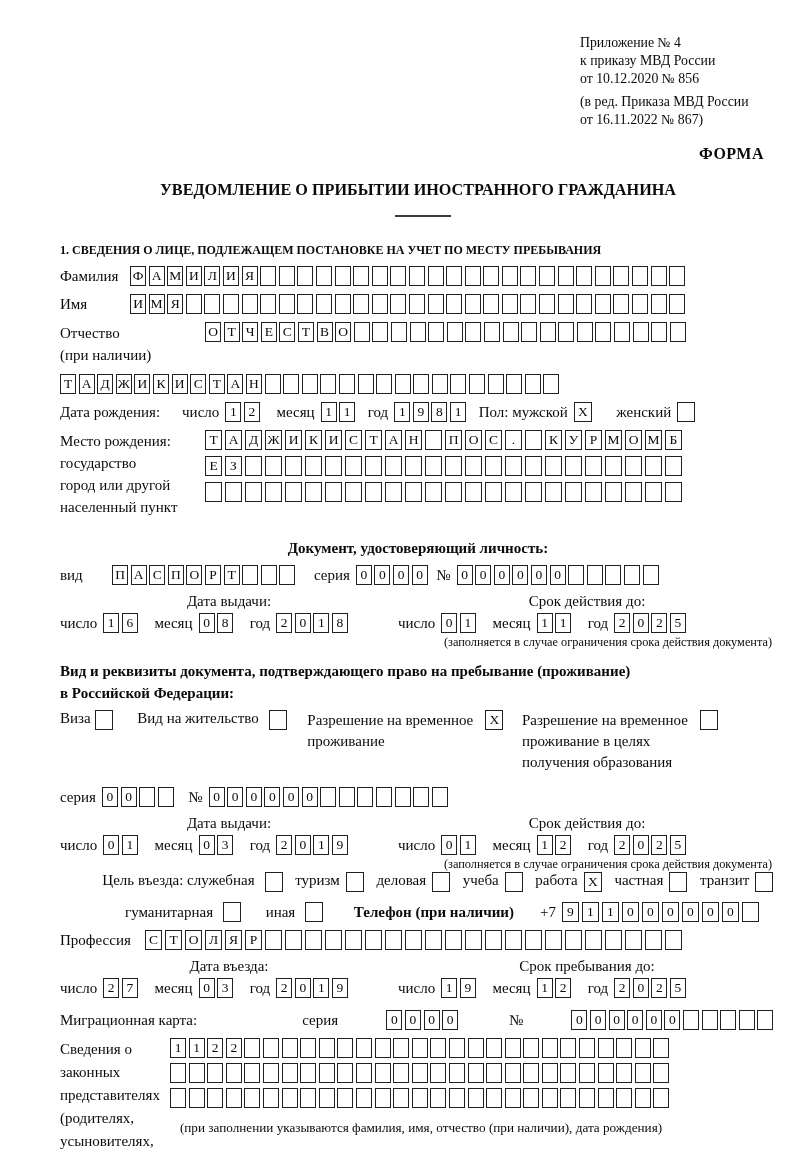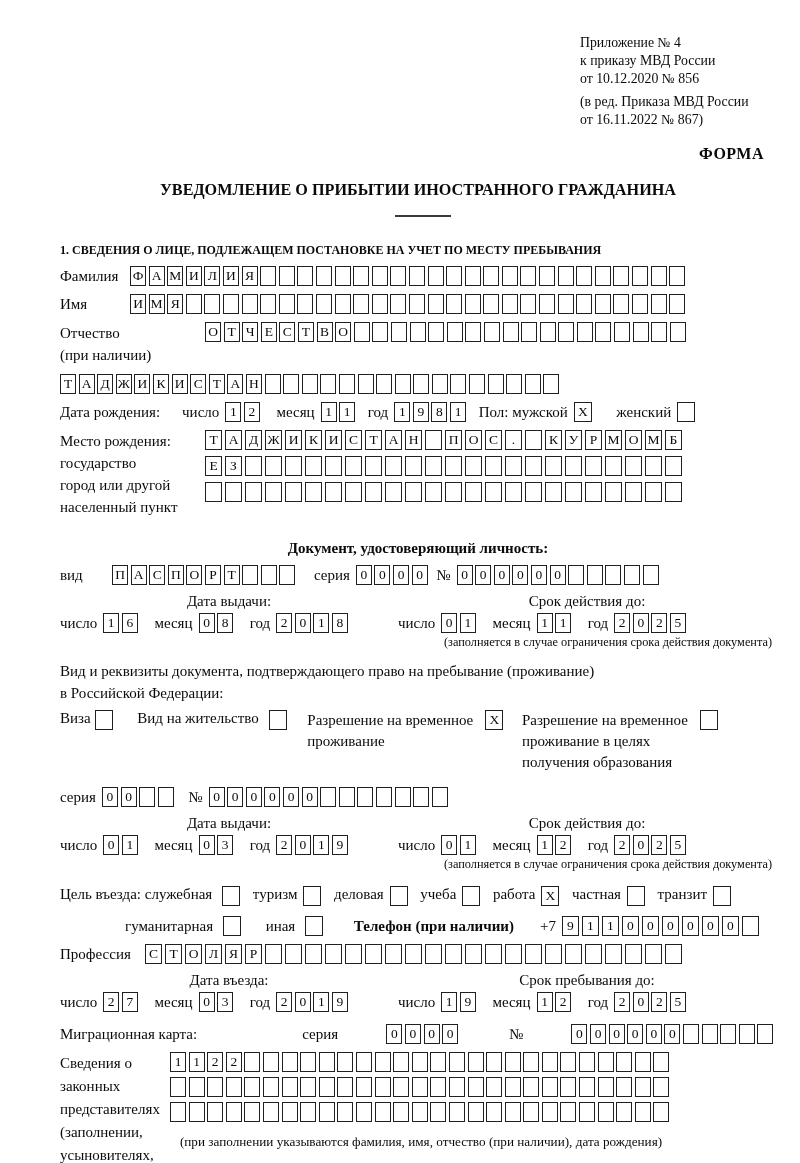--- a/index.html
+++ b/index.html
@@ -52,28 +52,28 @@
   
   .dates { display:flex; margin-top:8px; }
   .dates .col-l { width:338px; }
   .dates .col-r { flex:1; }
   .dates-head { text-align:center; margin-bottom:3px; }
   .dateline { display:flex; align-items:flex-start; }
   .dateline .lbl { line-height:20px; margin-right:6px; }
   .dateline .grp { margin-right:14px; }
   .small-note { font-size:12.3px; text-align:right; padding-right:4px; margin-top:2px; }
 
-  .plain { margin-top:10px; line-height:22px; }
+  .plain { margin-top:10px; line-height:22px;font-weight:bold; }
 
   
   .permit-row { display:flex; align-items:flex-start; margin-top:6px; }
   .optblock { text-align:left; line-height:21px; }
   .cellbox { display:inline-flex; flex:none; }
 
-  .purpose-row { display:flex; align-items:flex-start; margin-top:14px; flex-wrap:nowrap; }
+  .purpose-row { display:flex; align-items:flex-start; margin-top:0; flex-wrap:nowrap;justify-content:flex-end; }
   .purpose-row .pitem { display:inline-flex; align-items:flex-start; margin-left:10px; }
   .purpose-row .pitem .lbl { margin-right:6px; }
 
   .reps { display:flex; align-items:flex-start; margin-top:8px; }
   .reps .lines { line-height:23px; }
   .reps .cellcol .cells { display:flex; margin-bottom:5px; }
   .rep-note { font-size:13.2px; margin-top:12px; text-align:center; }
 </style>
 </head>
 <body>
@@ -722,21 +722,21 @@
         <span class="cell"></span>
         <span class="cell"></span>
       </span>
   </div>
 
   <div class="reps">
     <span class="lines w-rep">
       <div>Сведения о</div>
       <div>законных</div>
       <div>представителях</div>
-      <div>(заполнении,</div>
+      <div>(родителях,</div>
       <div>усыновителях,</div>
 
     </span>
     <span class="cellcol">
       <div class="cells">
           <span class="cell">1</span>
           <span class="cell">1</span>
           <span class="cell">2</span>
           <span class="cell">2</span>
           <span class="cell"></span>

